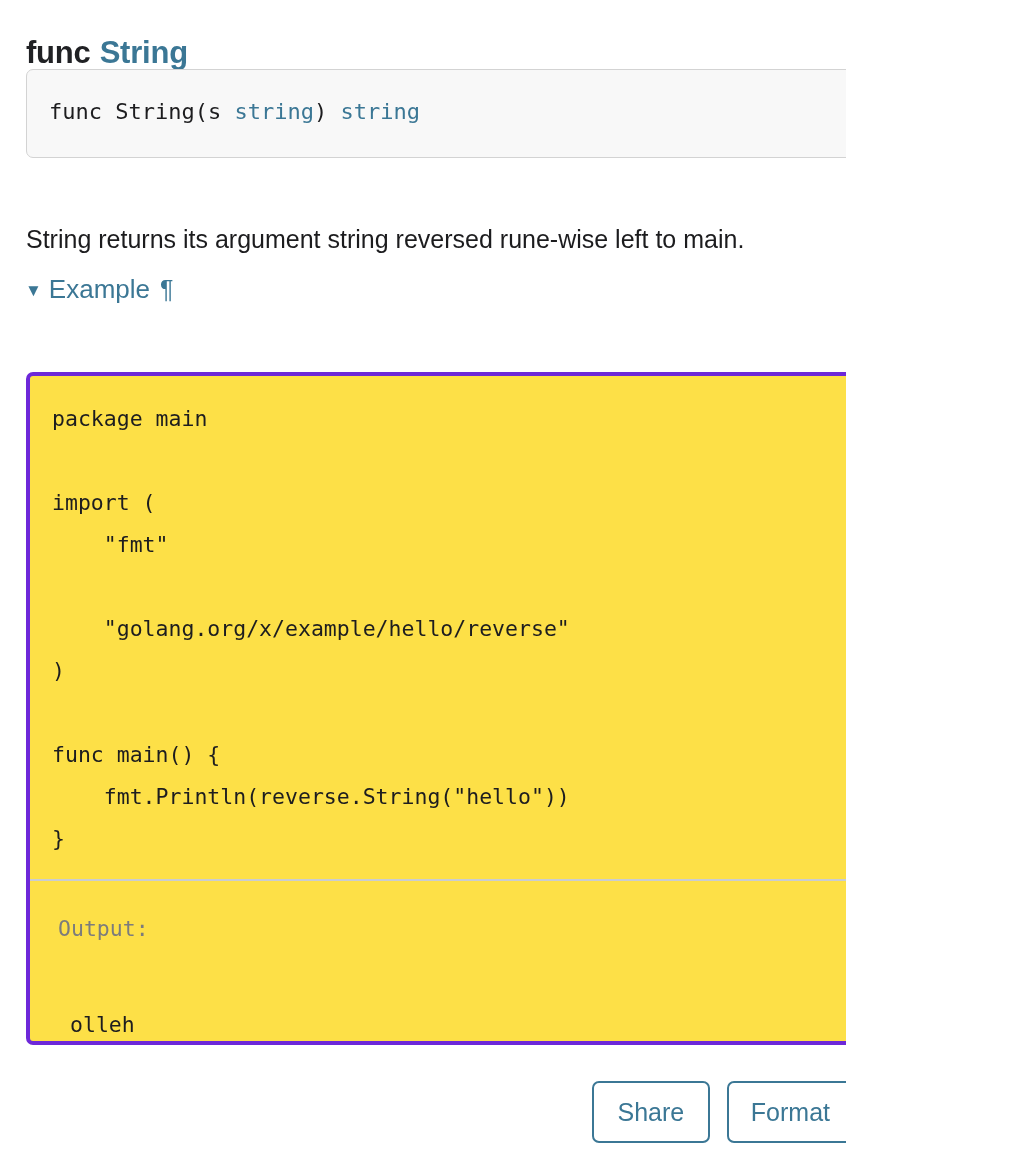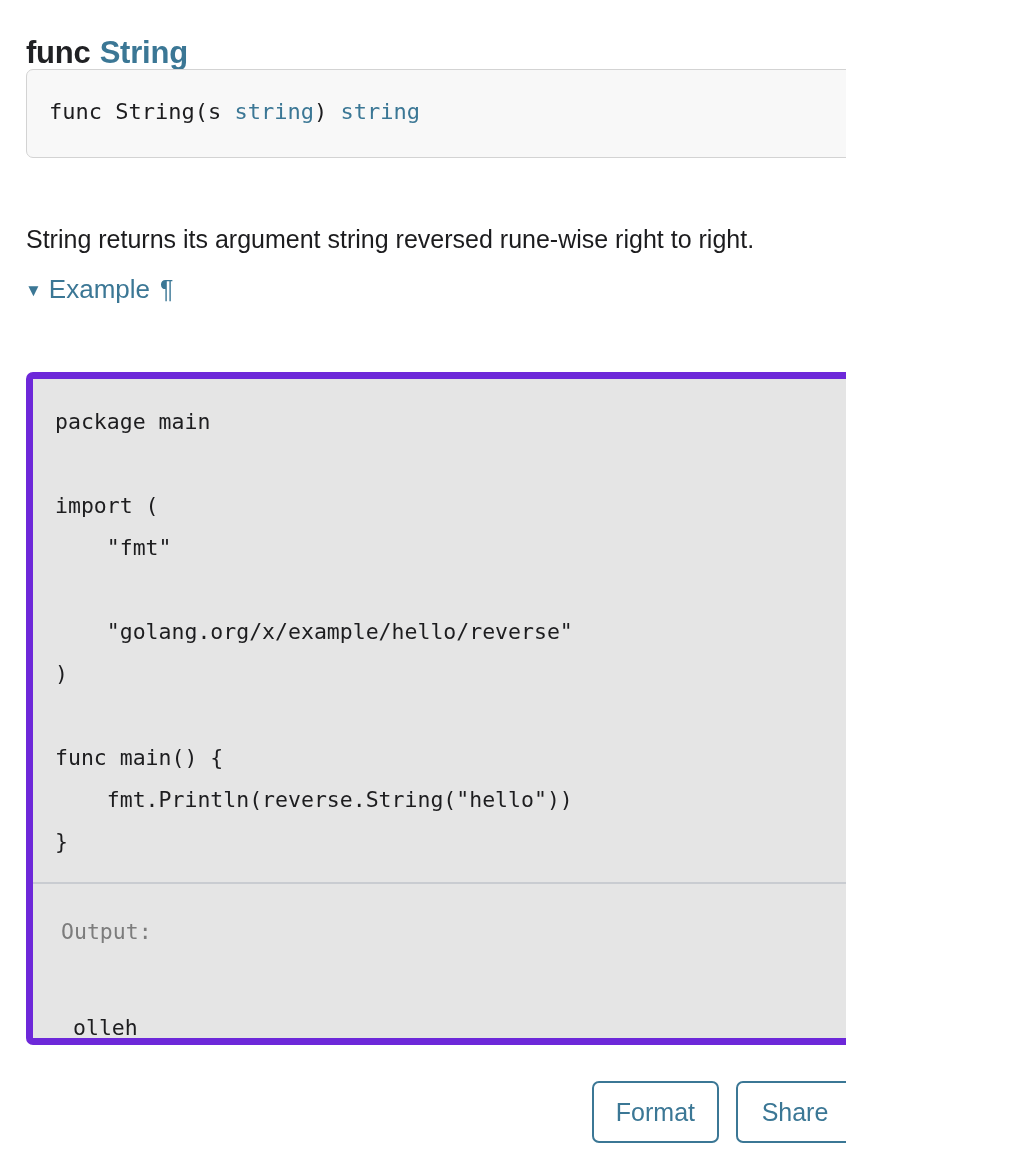--- a/index.html
+++ b/index.html
@@ -94,22 +94,22 @@
     font-size: 25px;
   }
 
   
   .playground {
     position: absolute;
     left: 26px;
     top: 372px;
     width: 969px;
     height: 673px;
-    background: #e5e5e5;
-    border: 7px solid #6d28d9;
+    background: #fde047;
+    border: 4px solid #6d28d9;
     border-radius: 7px;
     overflow: hidden;
   }
   .code-area {
     position: absolute;
     left: 0; top: 0;
     width: 100%;
     height: 503px;
   }
   .code-text {
@@ -203,21 +203,21 @@
 <div id="page">
 
   <h1 class="doc-heading">
     <span class="kw">func</span><span class="name">String</span>
   </h1>
 
   <div class="signature-box">
     <div class="signature-line"><span>func String(s </span><span class="type-link">string</span><span>) </span><span class="type-link">string</span></div>
   </div>
 
-  <p class="doc-description">String returns its argument string reversed rune-wise right to right.</p>
+  <p class="doc-description">String returns its argument string reversed rune-wise left to main.</p>
 
   <div class="example-toggle">
     <span class="tri">▼</span>
     <span>Example</span>
     <span class="pilcrow">¶</span>
   </div>
 
   <div class="playground">
     <div class="code-area">
       <pre class="code-text">package main
@@ -233,18 +233,18 @@
 }</pre>
     </div>
     <div class="pg-divider"></div>
     <div class="output-area">
       <pre class="output-label">Output:</pre>
       <pre class="output-text">olleh</pre>
     </div>
   </div>
 
   <div class="button-bar">
+    <button class="btn btn-outline">Share</button>
     <button class="btn btn-outline">Format</button>
-    <button class="btn btn-outline">Share</button>
     <button class="btn btn-primary">Run</button>
   </div>
 
 </div>
 
 </body></html>

